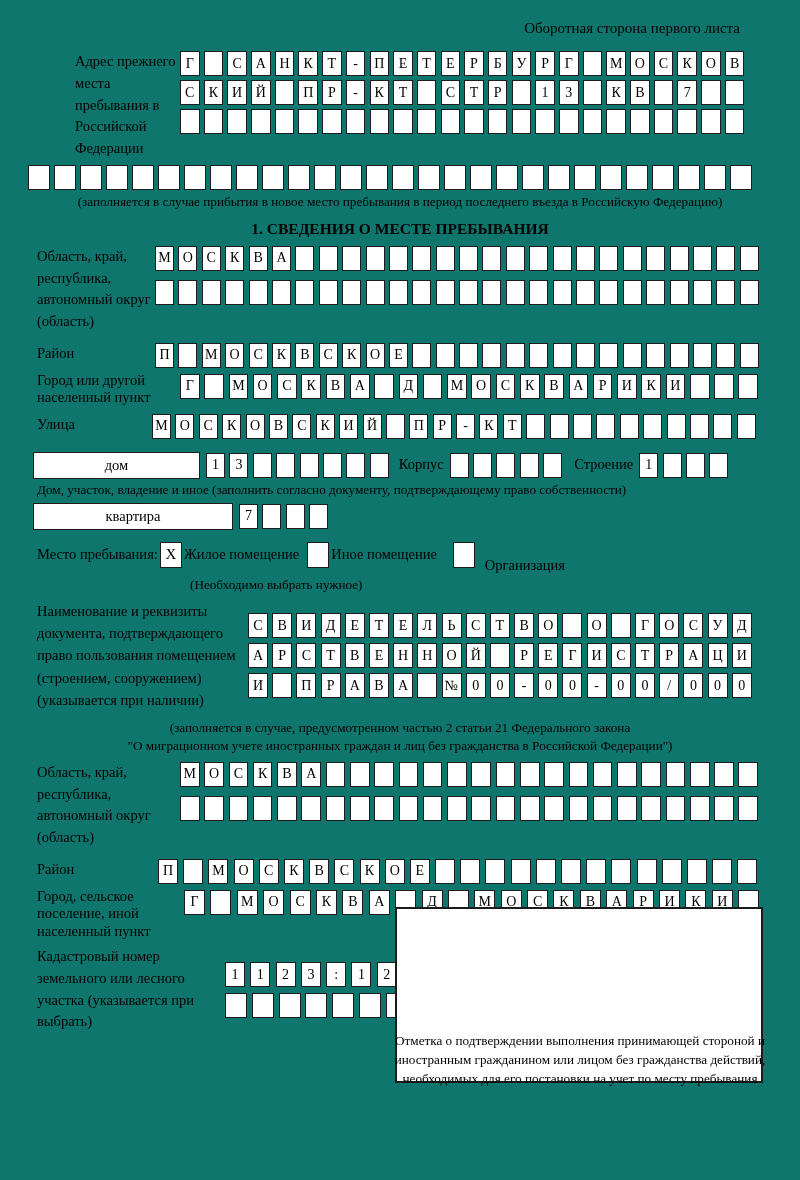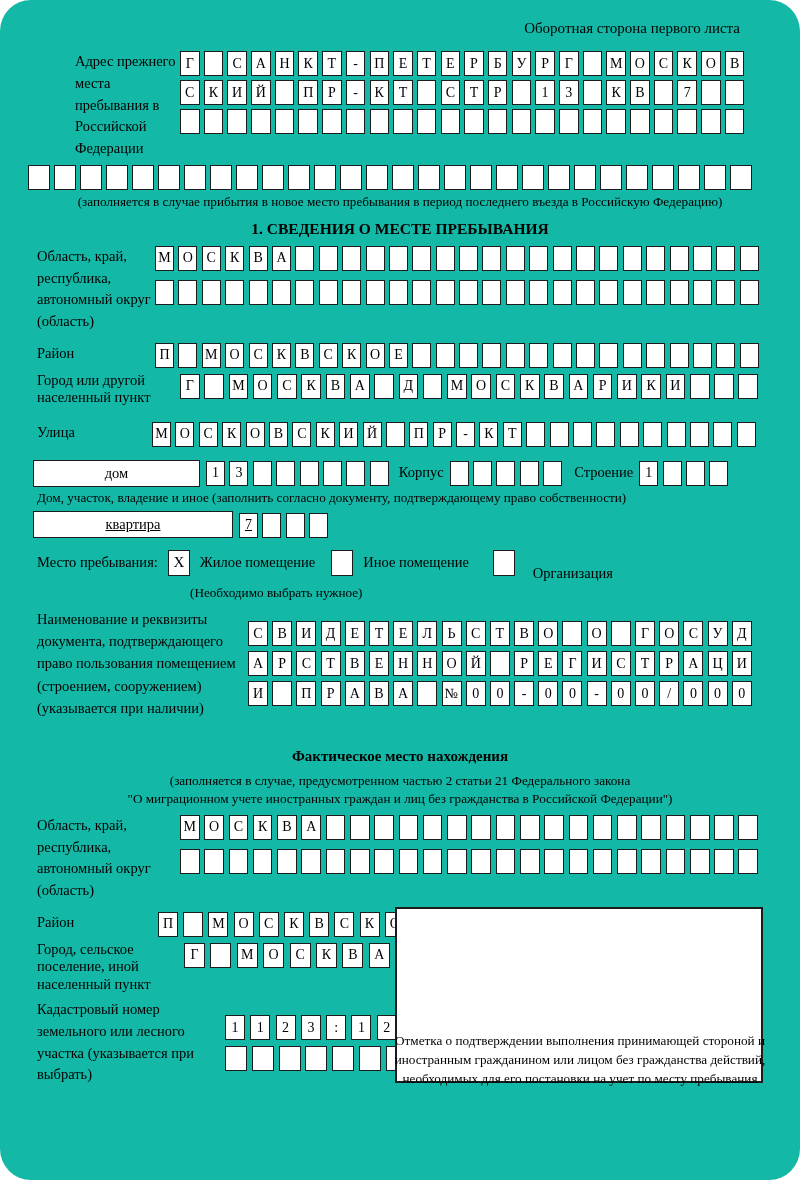--- a/index.html
+++ b/index.html
@@ -1,21 +1,21 @@
 <!DOCTYPE html>
 <html><head>
 <meta charset="utf-8">
 <style>
   * { margin:0; padding:0; box-sizing:border-box; }
   html,body { background:#ffffff; }
   .page {
     position:relative; width:800px; height:1180px; margin:0 auto;
-    background:#14b8a6; color:#000;
+    background:#0f766e; color:#000;
     font-family:"Liberation Serif","DejaVu Serif",serif;
-    font-size:14.5px; overflow:hidden;border-radius:31px;
+    font-size:14.5px; overflow:hidden;
   }
   .hdr-note { text-align:right; padding:20px 60px 0 0; font-size:15px; }
 
   .cells { display:flex; gap:var(--cg,4px); }
   .cell {
     width:var(--cw,19px); height:25px; flex:0 0 auto;
     border:1.6px solid #1c1c1c; display:flex; align-items:center; justify-content:center;
     font-size:14px; line-height:1; background:#fff;
   }
   .cellrows { display:flex; flex-direction:column; gap:4px; }
@@ -283,21 +283,21 @@
         <div class="cell">Р</div>
         <div class="cell">И</div>
         <div class="cell">К</div>
         <div class="cell">И</div>
         <div class="cell"></div>
         <div class="cell"></div>
         <div class="cell"></div>
       </div>
   </div>
 
-  <div class="frow" style="margin-top:15px;">
+  <div class="frow" style="margin-top:7px;">
     <div class="flabel" style="width:115px; margin-left:37px;">Улица</div>
     <div class="cells" style="--cw:19px; --cg:4.4px;">
         <div class="cell">М</div>
         <div class="cell">О</div>
         <div class="cell">С</div>
         <div class="cell">К</div>
         <div class="cell">О</div>
         <div class="cell">В</div>
         <div class="cell">С</div>
         <div class="cell">К</div>
@@ -345,31 +345,31 @@
     <div class="flabel" style="margin-left:12px;">Строение</div>
     <div class="cells" style="--cw:19px; --cg:4.4px; margin-left:6px;">
         <div class="cell">1</div>
         <div class="cell"></div>
         <div class="cell"></div>
         <div class="cell"></div>
       </div>
   </div>
   <div class="caption" style="margin-left:37px; margin-top:3px;">Дом, участок, владение и иное (заполнить согласно документу, подтверждающему право собственности)</div>
 
-  <div class="frow" style="margin-top:5px; margin-left:33px; align-items:flex-end;text-decoration:underline;">
+  <div class="frow" style="margin-top:5px; margin-left:33px; align-items:center;">
     <div class="namedbox" style="width:200px;">квартира</div>
     <div class="cells" style="--cw:19px; --cg:4.4px; margin-left:6px;">
         <div class="cell">7</div>
         <div class="cell"></div>
         <div class="cell"></div>
         <div class="cell"></div>
       </div>
   </div>
 
-  <div class="frow" style="margin-top:6px; margin-left:37px; align-items:center; gap:10px;">
+  <div class="frow" style="margin-top:6px; margin-left:37px; align-items:center; gap:2px;">
     <span>Место пребывания:</span>
     <span class="checkbox">X</span>
     <span>Жилое помещение</span>
     <span class="checkbox" style="margin-left:6px;"></span>
     <span>Иное помещение</span>
     <span class="checkbox" style="margin-left:14px;"></span>
     <span style="margin-left:8px;margin-top:21px;">Организация</span>
   </div>
   <div class="caption" style="margin-left:190px; margin-top:3px;">(Необходимо выбрать нужное)</div>
 
@@ -441,21 +441,20 @@
           <div class="cell">0</div>
           <div class="cell">0</div>
           <div class="cell">/</div>
           <div class="cell">0</div>
           <div class="cell">0</div>
           <div class="cell">0</div>
         </div>
     </div>
   </div>
 
-  <div class="center bold" style="margin-top:28px; font-size:15px;">Фактическое место нахождения</div>
   <div class="caption center" style="margin-top:8px;">(заполняется в случае, предусмотренном частью 2 статьи 21 Федерального закона</div>
   <div class="caption center" style="margin-top:2px;">"О миграционном учете иностранных граждан и лиц без гражданства в Российской Федерации")</div>
 
   <div class="frow" style="margin-top:8px;">
     <div class="flabel" style="width:143px; margin-left:37px;">Область, край, республика, автономный округ (область)</div>
     <div class="cellrows" style="gap:9px;">
       <div class="cells" style="--cw:19.6px; --cg:4.7px;">
           <div class="cell">М</div>
           <div class="cell">О</div>
           <div class="cell">С</div>

